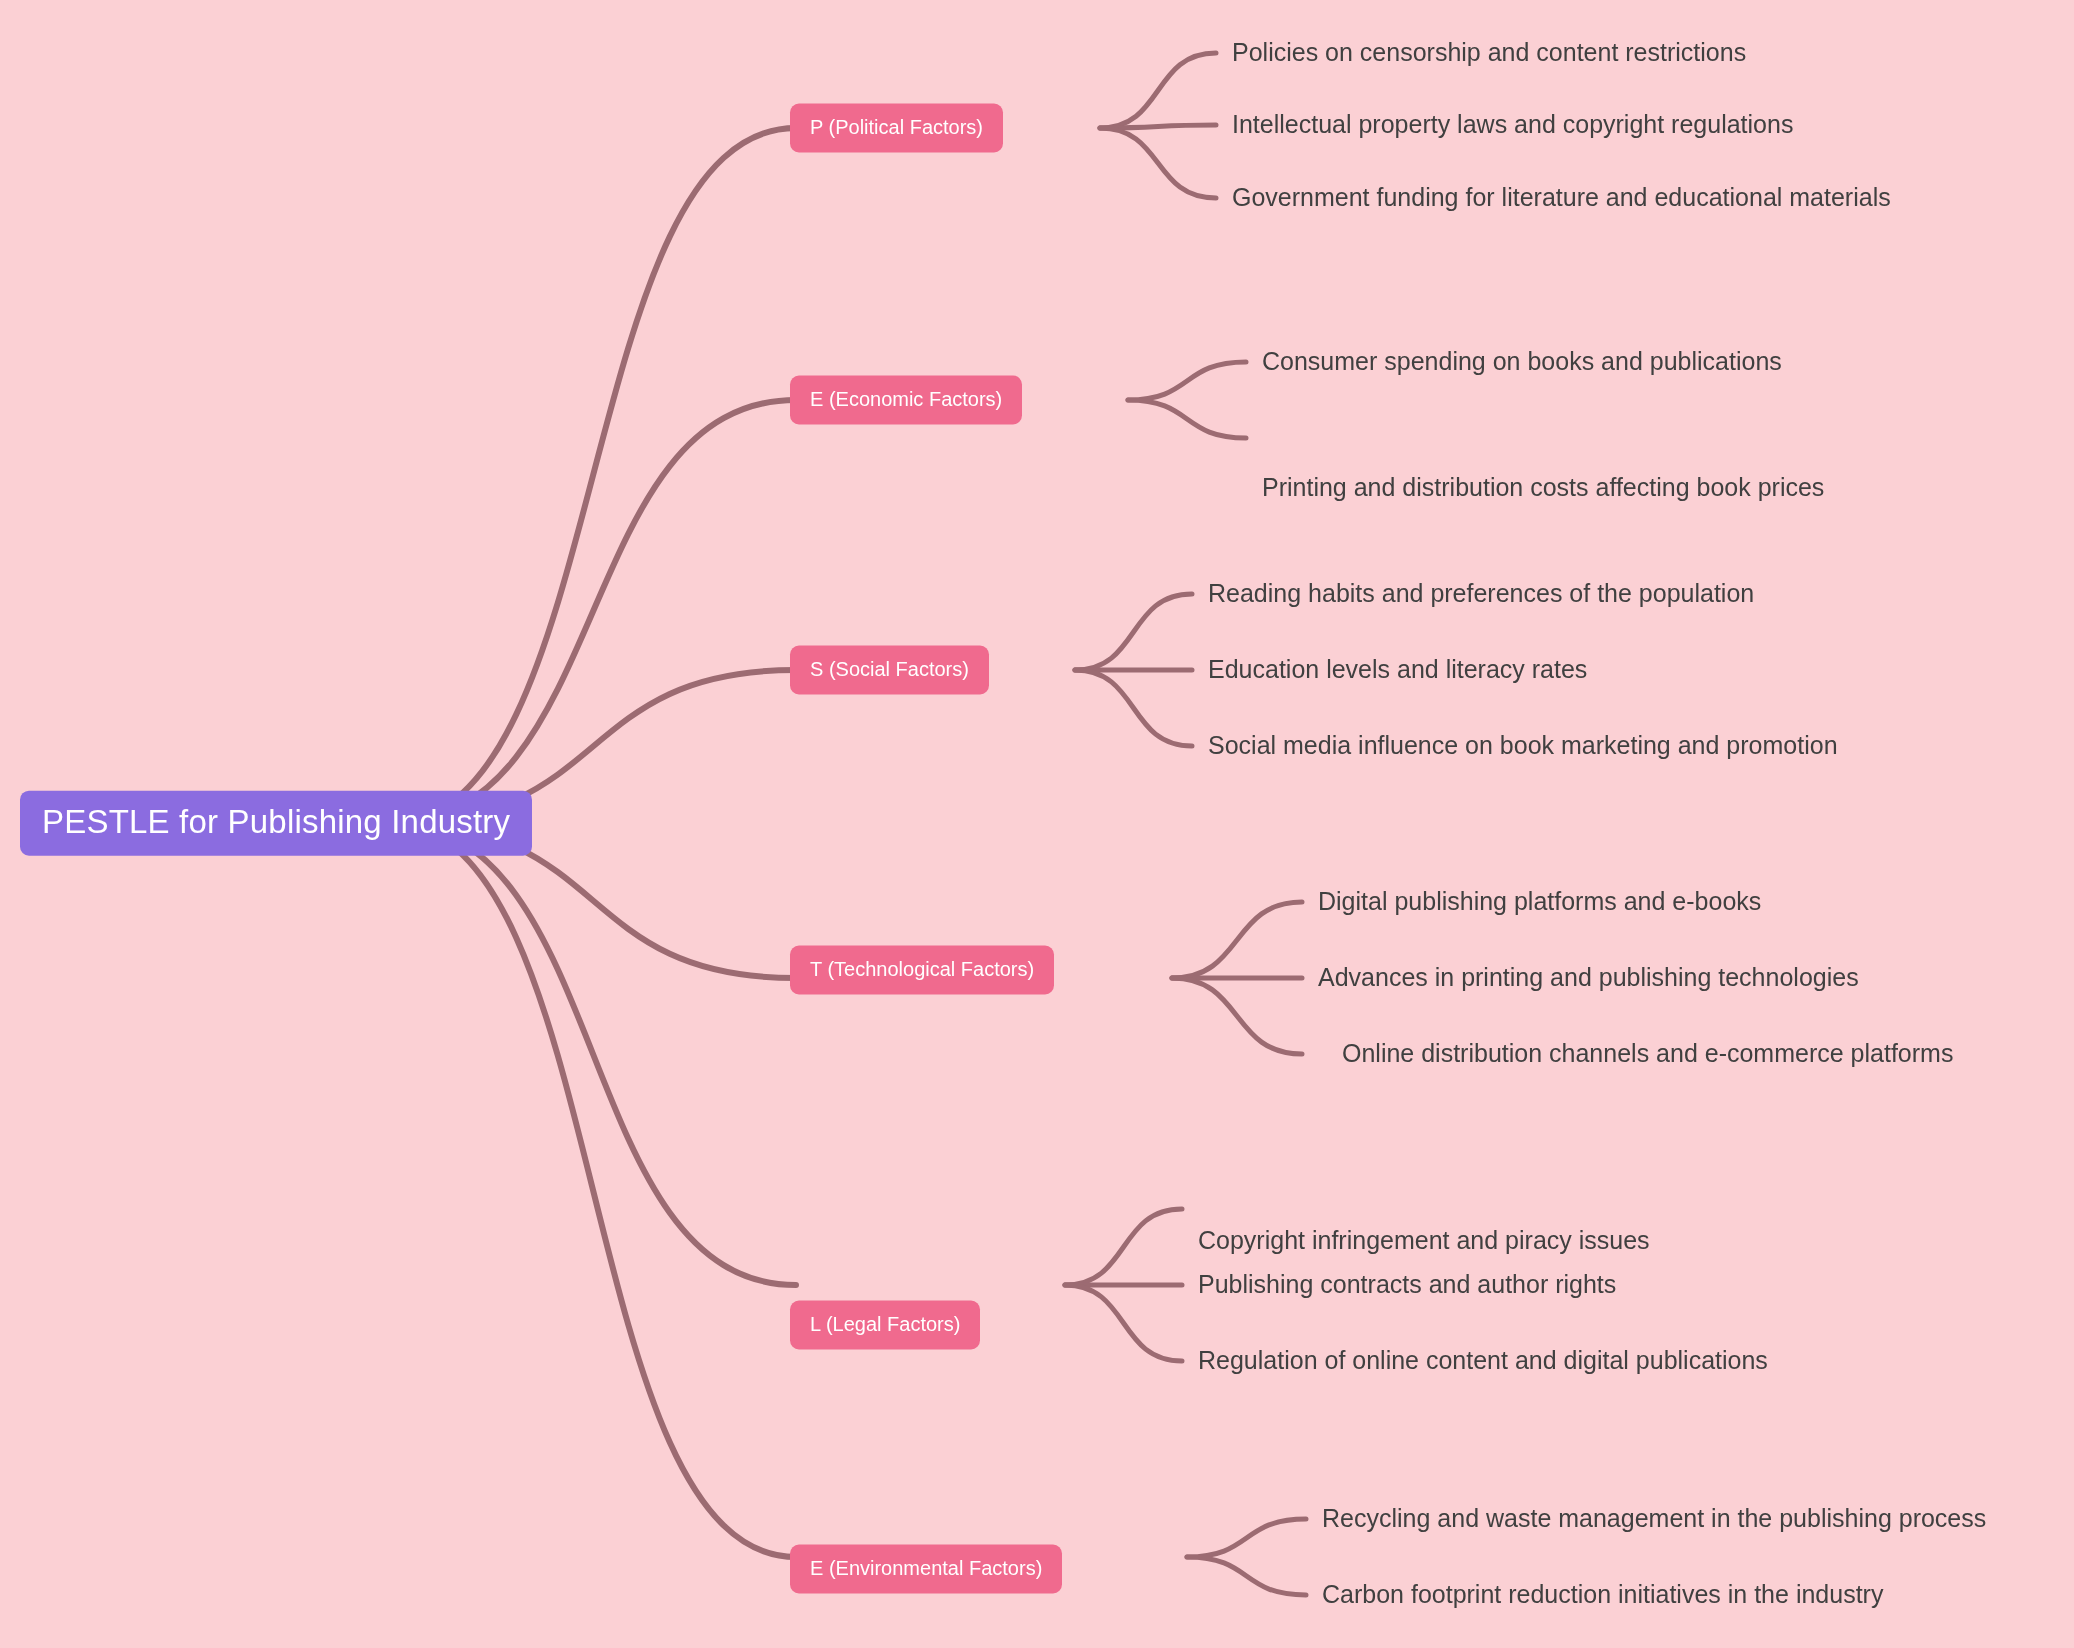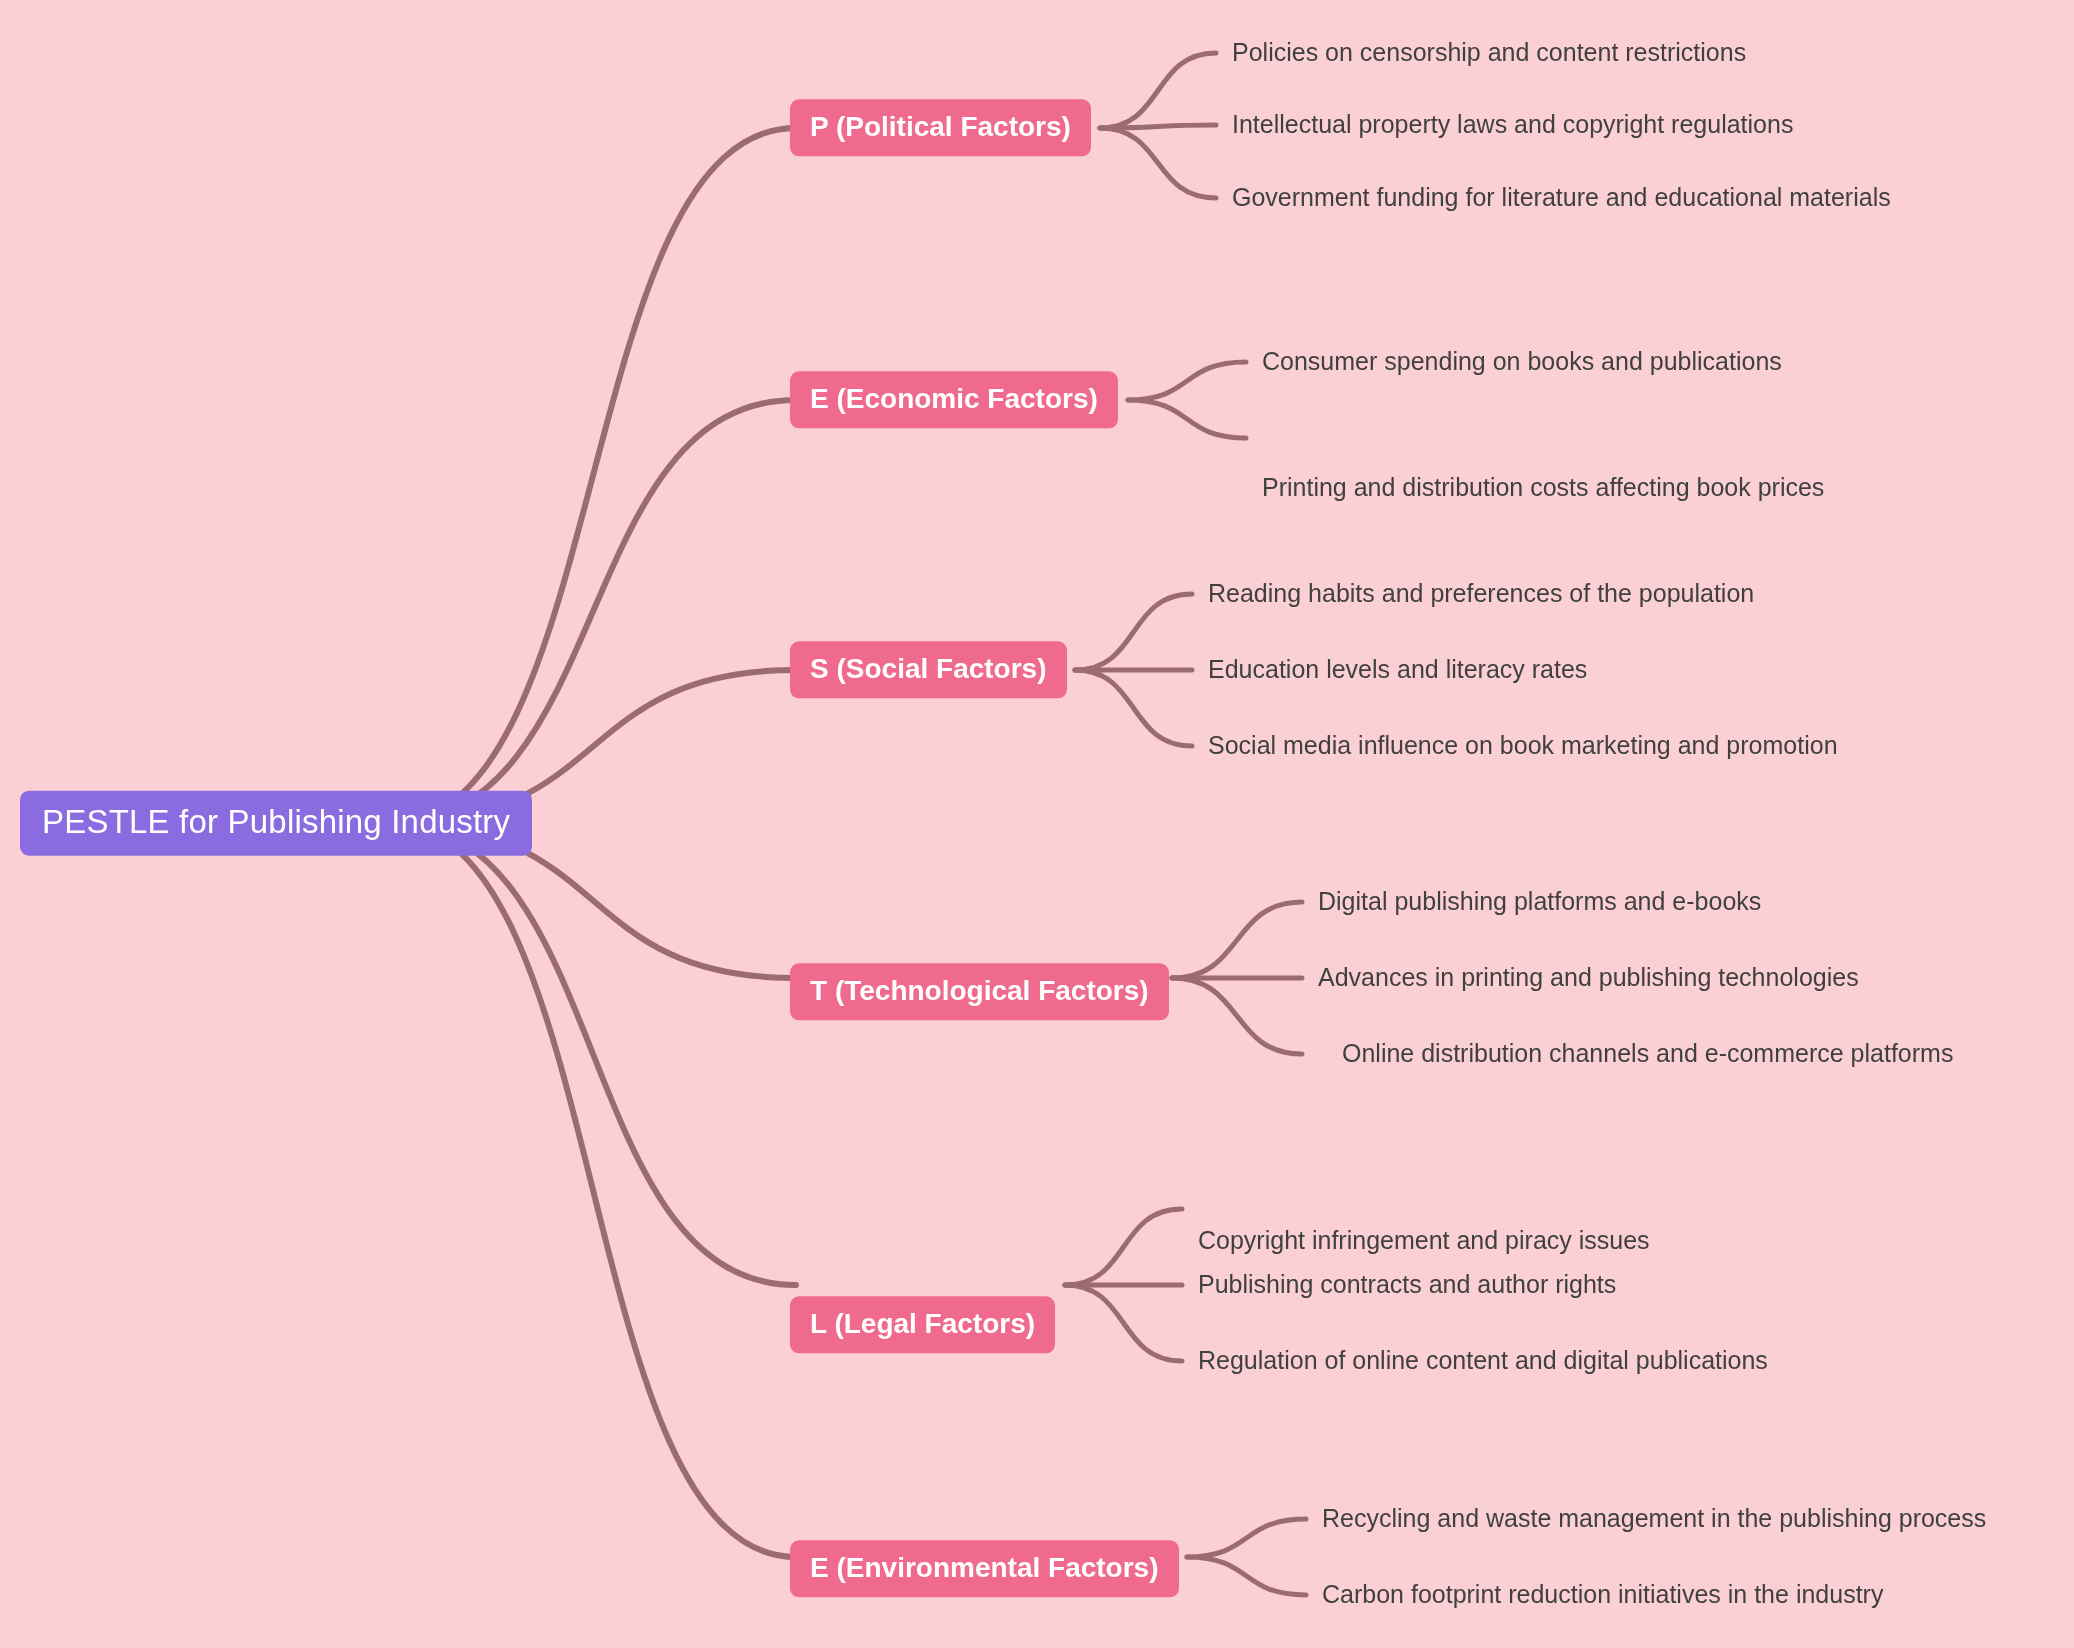--- a/index.html
+++ b/index.html
@@ -39,22 +39,22 @@
     font-weight: normal;
     letter-spacing: 0.2px;
     border-radius: 9px;
     padding: 14px 22px 16px 22px;
     line-height: 1.05;
     z-index: 5;
   }
   .branch-node {
     background: #f06a8e;
     color: #ffffff;
-    font-size: 28px;
-    font-weight: bold;
+    font-size: 20px;
+    font-weight: normal;
     border-radius: 9px;
     padding: 13px 20px 15px 20px;
     line-height: 1.05;
     z-index: 4;
   }
   .leaf-node {
     color: #404040;
     font-size: 25px;
     line-height: 1.1;
     background: transparent;
@@ -99,21 +99,21 @@
       <div class="node leaf-node" style="left: 1232px; top: 53px;"><span>Policies on censorship and content restrictions</span></div>
       <div class="node leaf-node" style="left: 1232px; top: 125px;"><span>Intellectual property laws and copyright regulations</span></div>
       <div class="node leaf-node" style="left: 1232px; top: 198px;"><span>Government funding for literature and educational materials</span></div>
       <div class="node branch-node" style="left: 790px; top: 400px;"><span>E (Economic Factors)</span></div>
       <div class="node leaf-node" style="left: 1262px; top: 362px;"><span>Consumer spending on books and publications</span></div>
       <div class="node leaf-node" style="left: 1262px; top: 452px; margin-top: 36px;"><span>Printing and distribution costs affecting book prices</span></div>
       <div class="node branch-node" style="left: 790px; top: 670px;"><span>S (Social Factors)</span></div>
       <div class="node leaf-node" style="left: 1208px; top: 594px;"><span>Reading habits and preferences of the population</span></div>
       <div class="node leaf-node" style="left: 1208px; top: 670px;"><span>Education levels and literacy rates</span></div>
       <div class="node leaf-node" style="left: 1208px; top: 746px;"><span>Social media influence on book marketing and promotion</span></div>
-      <div class="node branch-node" style="left: 790px; top: 992px;"><span>T (Technological Factors)</span></div>
+      <div class="node branch-node" style="left: 790px; top: 970px;"><span>T (Technological Factors)</span></div>
       <div class="node leaf-node" style="left: 1318px; top: 902px;"><span>Digital publishing platforms and e-books</span></div>
       <div class="node leaf-node" style="left: 1318px; top: 978px;"><span>Advances in printing and publishing technologies</span></div>
       <div class="node leaf-node" style="left: 1314px; top: 1054px; margin-left: 28px;"><span>Online distribution channels and e-commerce platforms</span></div>
       <div class="node branch-node" style="left: 790px; top: 1285px; margin-top: 40px;"><span>L (Legal Factors)</span></div>
       <div class="node leaf-node" style="left: 1198px; top: 1209px; margin-top: 32px;"><span>Copyright infringement and piracy issues</span></div>
       <div class="node leaf-node" style="left: 1198px; top: 1285px;"><span>Publishing contracts and author rights</span></div>
       <div class="node leaf-node" style="left: 1198px; top: 1361px;"><span>Regulation of online content and digital publications</span></div>
       <div class="node branch-node" style="left: 790px; top: 1557px; margin-top: 12px;"><span>E (Environmental Factors)</span></div>
       <div class="node leaf-node" style="left: 1322px; top: 1519px;"><span>Recycling and waste management in the publishing process</span></div>
       <div class="node leaf-node" style="left: 1322px; top: 1595px;"><span>Carbon footprint reduction initiatives in the industry</span></div>

